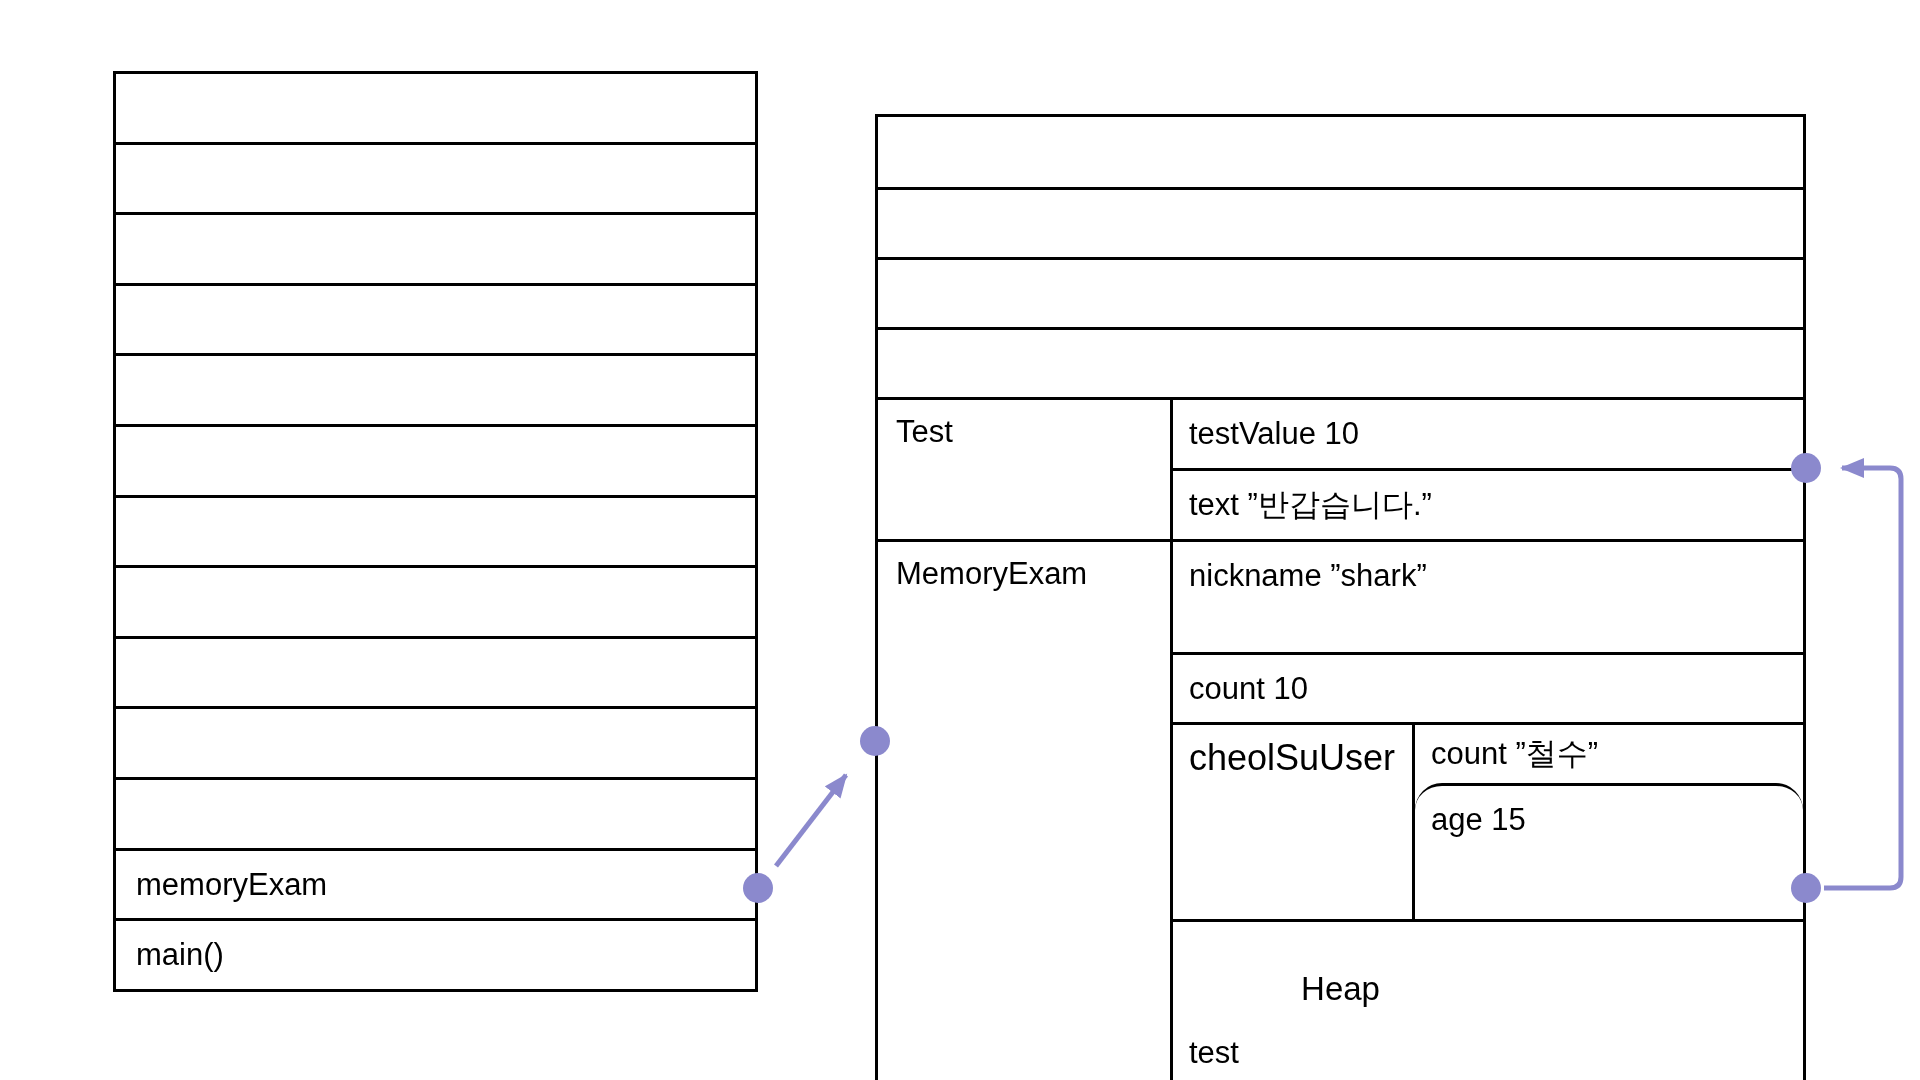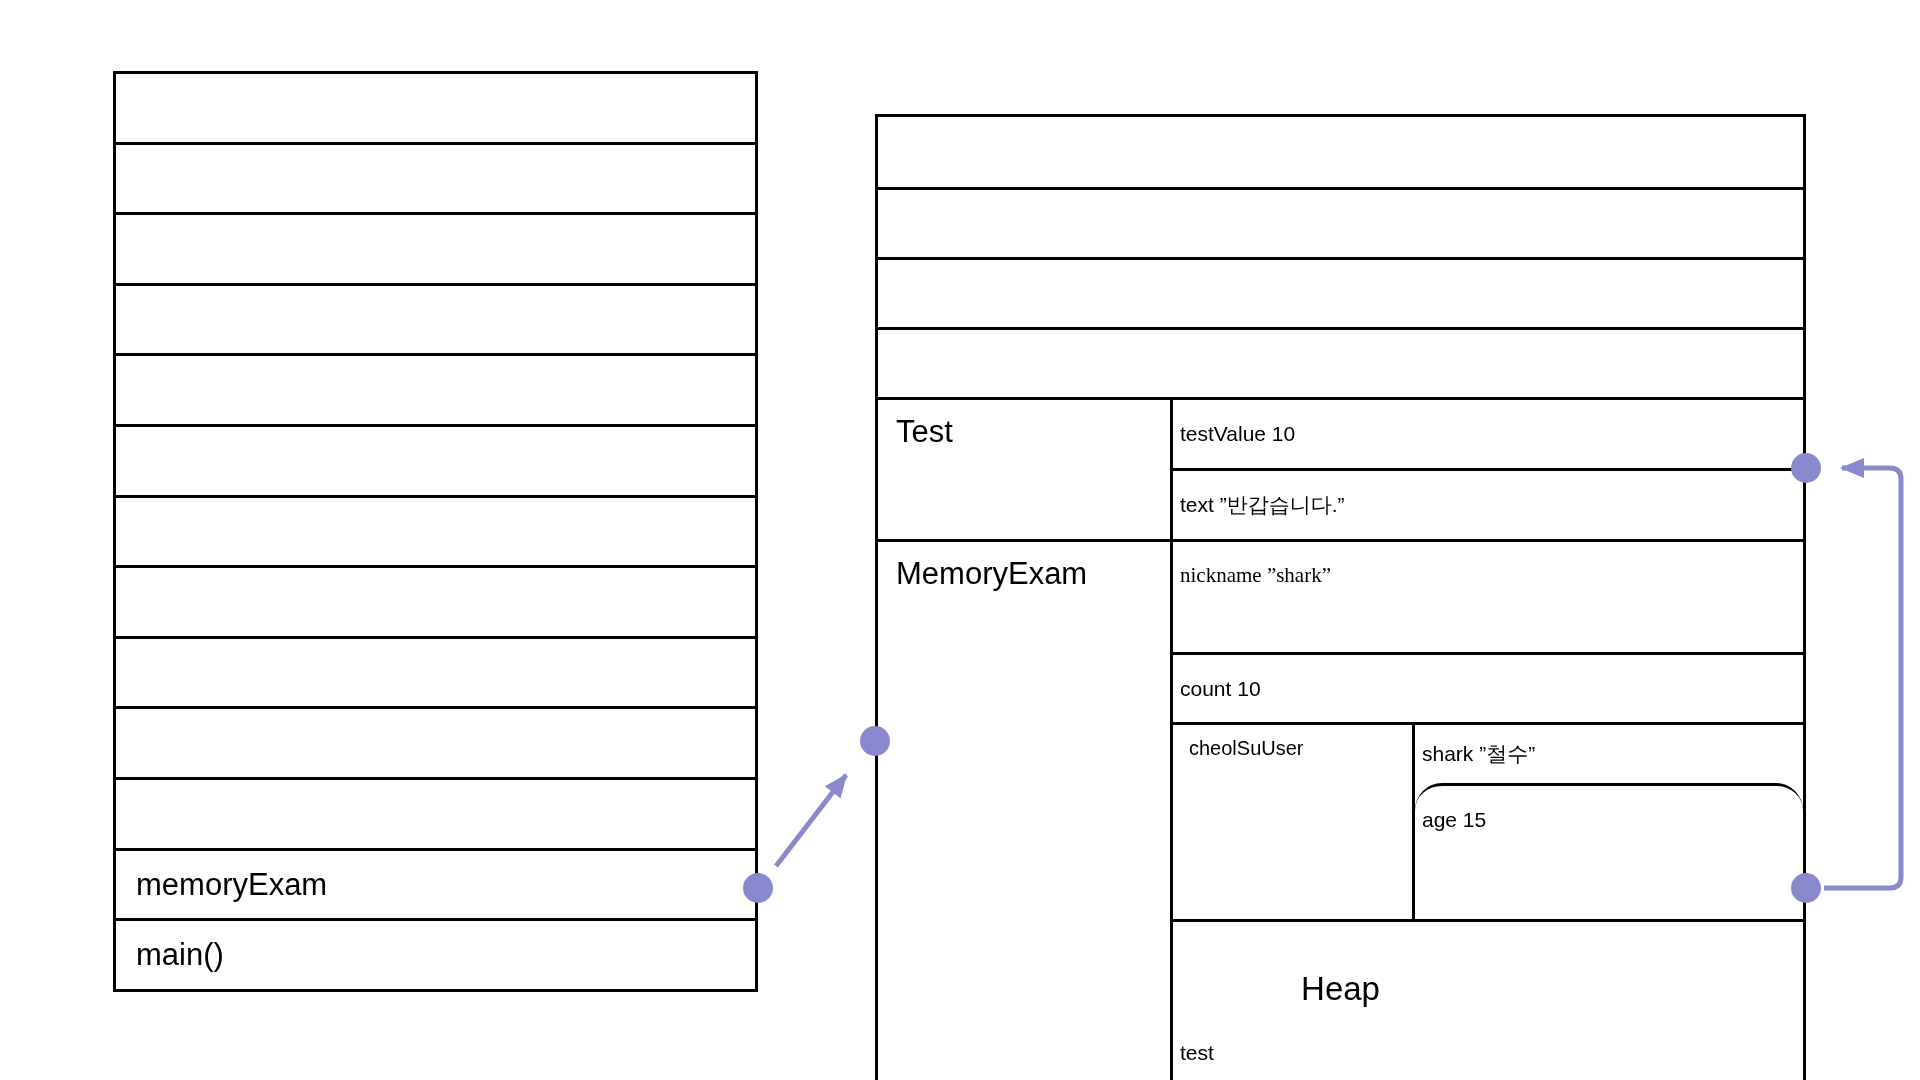--- a/index.html
+++ b/index.html
@@ -53,38 +53,38 @@
     flex: 1 1 auto;
     border-left: 3px solid #000;
     display: flex;
     flex-direction: column;
     min-width: 0;
   }
   .h-field {
     border-top: 3px solid #000;
     display: flex;
     align-items: center;
-    padding-left: 7px;
-    font-size: 21px;
+    padding-left: 16px;
+    font-size: 31px;
     white-space: nowrap;
   }
   .h-right > :first-child { border-top: none; }
 
   .f-grow { flex: 1 1 0; }
-  .f-nickname { flex: 0 0 67px; font-family: Liberation Serif, serif; }
+  .f-nickname { flex: 0 0 67px; }
   .f-count { flex: 0 0 70px; margin-top: 43px; }
   .f-test { flex: 1 1 0; }
 
   .h-sub { display: flex; border-top: 3px solid #000; flex: 0 0 197px; }
   .h-sub-key {
     flex: 0 0 239px;
     display: flex;
     align-items: flex-start;
     padding: 12px 0 0 16px;
-    font-size: 20px;
+    font-size: 36px;
   }
   .h-col3 {
     flex: 1 1 auto;
     border-left: 3px solid #000;
     display: flex;
     flex-direction: column;
     min-width: 0;
   }
   .h-col3 > :first-child { border-top: none; }
   .f-name { flex: 0 0 58px; }
@@ -146,21 +146,21 @@
     </div>
 
     <div class="h-block memory-block">
       <div class="h-key">MemoryExam</div>
       <div class="h-right">
         <div class="h-field f-nickname">nickname ”shark”</div>
         <div class="h-field f-count">count 10</div>
         <div class="h-sub">
           <div class="h-sub-key">cheolSuUser</div>
           <div class="h-col3">
-            <div class="h-field f-name">shark ”철수”</div>
+            <div class="h-field f-name">count ”철수”</div>
             <div class="h-field f-age">age 15</div>
           </div>
         </div>
         <div class="h-field f-test">test</div>
       </div>
     </div>
   </div>
   <div id="heap-label" class="table-caption">Heap</div>
 
   <svg id="overlay" width="1920" height="1080" viewBox="0 0 1920 1080" xmlns="http://www.w3.org/2000/svg">

